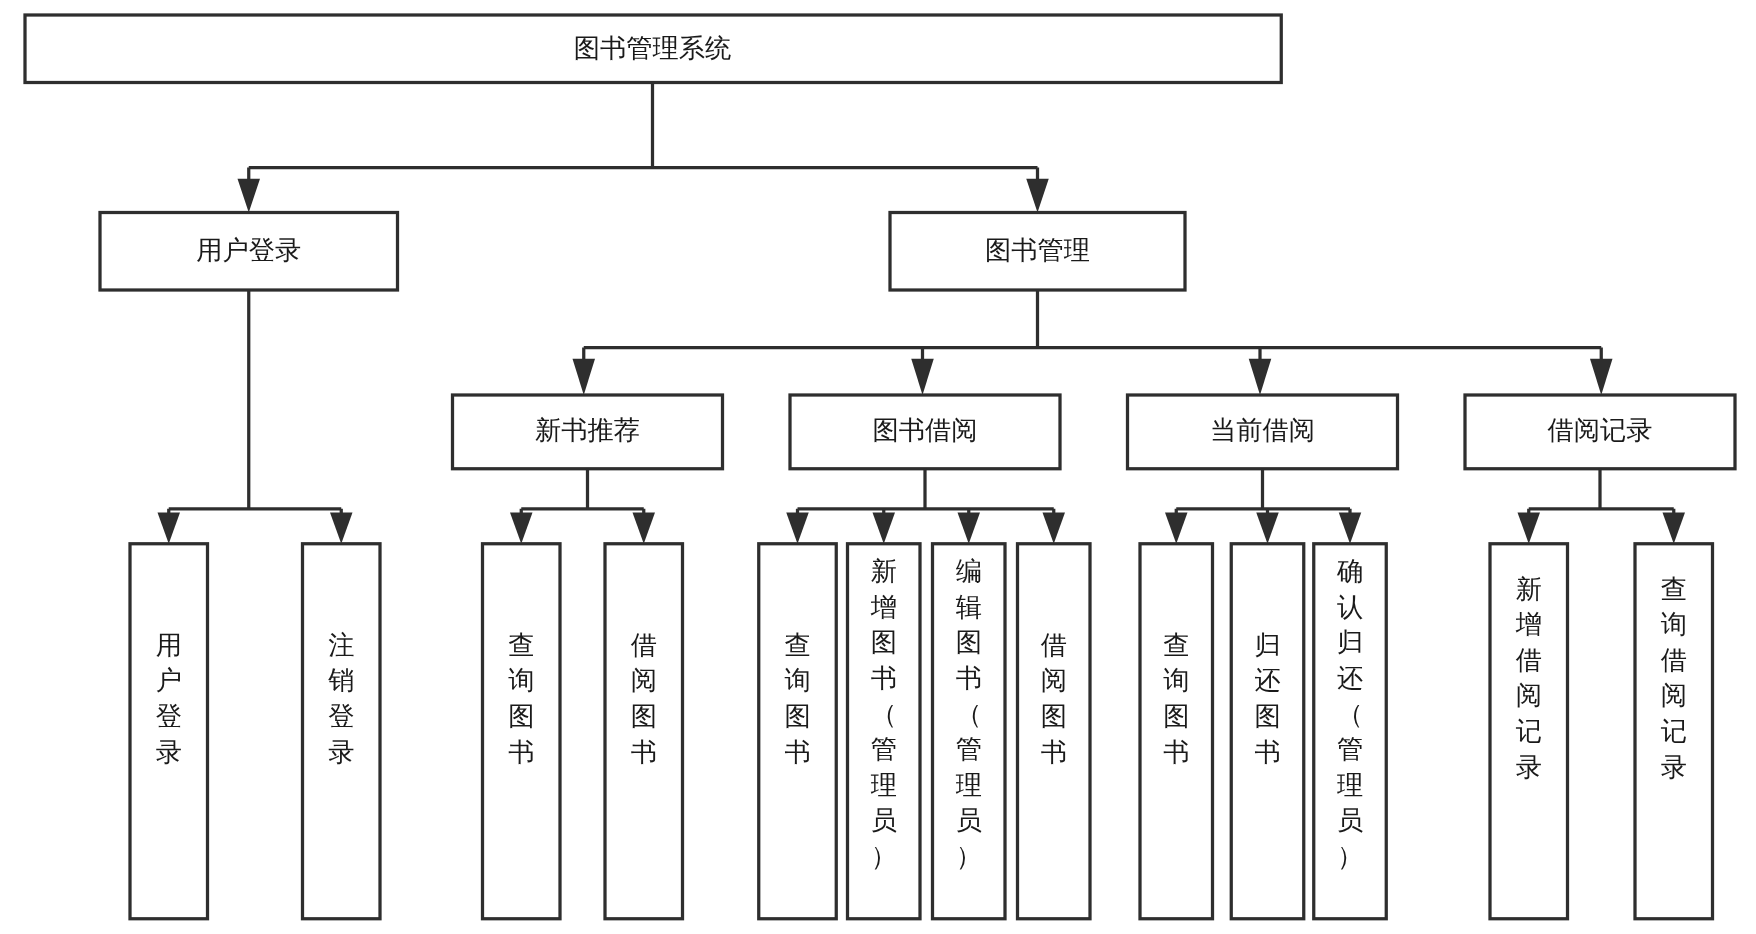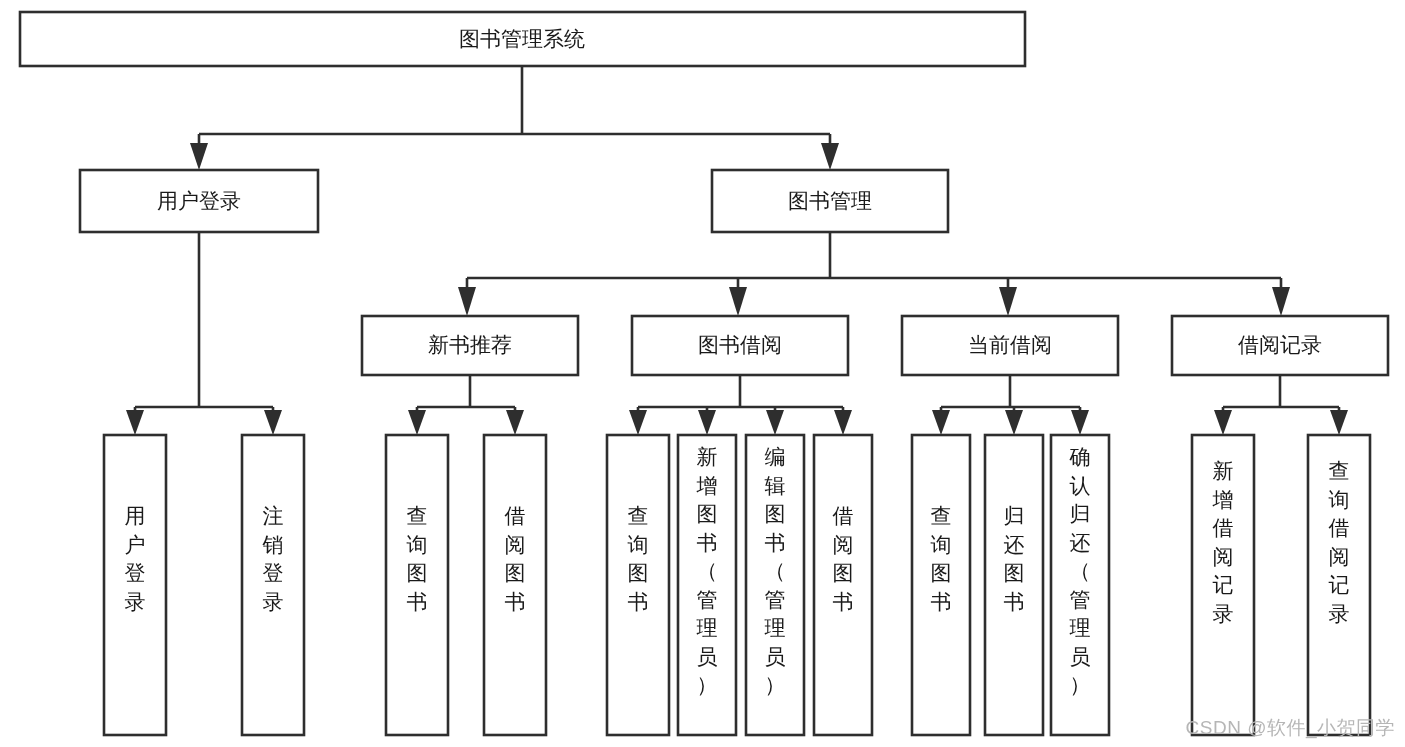--- a/index.html
+++ b/index.html
@@ -223,14 +223,13 @@
       <text class="node-label-v" x="1223" y="478"><tspan x="1223" y="478">新</tspan><tspan x="1223" y="506.5">增</tspan><tspan x="1223" y="535">借</tspan><tspan x="1223" y="563.5">阅</tspan><tspan x="1223" y="592">记</tspan><tspan x="1223" y="620.5">录</tspan></text>
     </g>
 
     <g>
       <rect class="node-box" x="1308" y="435" width="62" height="300"></rect>
       <text class="node-label-v" x="1339" y="478"><tspan x="1339" y="478">查</tspan><tspan x="1339" y="506.5">询</tspan><tspan x="1339" y="535">借</tspan><tspan x="1339" y="563.5">阅</tspan><tspan x="1339" y="592">记</tspan><tspan x="1339" y="620.5">录</tspan></text>
     </g>
 
   </svg>
 
-  <div class="watermark">CSDN @软件_小贺同学</div>
 </div>
 
 </body></html>

